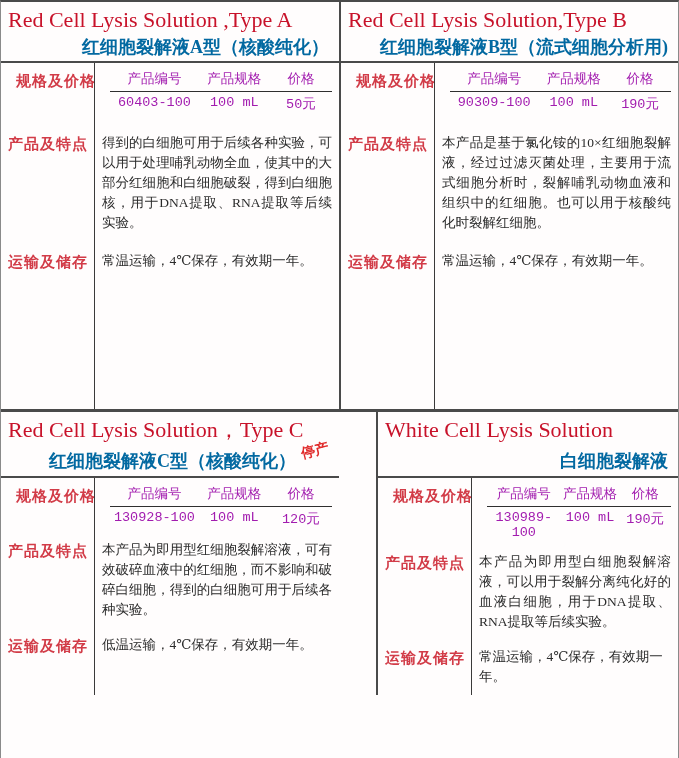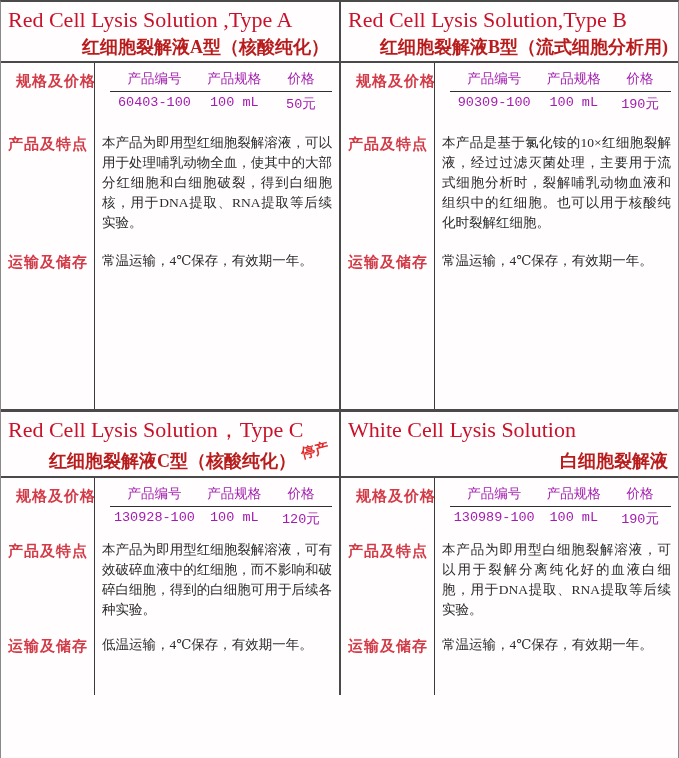--- a/index.html
+++ b/index.html
@@ -11,42 +11,42 @@
     width:679px; height:758px;
     background:#fffdfd;
     border-top:2px solid #4a4a4a;
     border-left:1px solid #8a8a8a;
     border-right:1px solid #8a8a8a;
     overflow:hidden;
   }
 
   .row { display:flex; position:relative; }
   .row-top { height:410px; border-bottom:3px solid #4a4a4a; overflow:hidden; }
-  .row-bottom { height:283px; }
+  .row-bottom { height:283px;gap:37px; }
 
   .watermark {
     position:absolute; left:150px; top:388px;
     font-family:"Liberation Sans","DejaVu Sans",sans-serif;
     font-weight:bold; font-size:100px; letter-spacing:12px;
     color:#f5dada; z-index:0; user-select:none;
   }
 
   .quad { flex:0 0 338px; display:flex; flex-direction:column; position:relative; z-index:1; background:transparent; }
   .quad-right { flex:1 1 auto; border-left:2px solid #4a4a4a; }
 
   .quad-header { border-bottom:2px solid #4a4a4a; padding:4px 6px 0 7px; }
   .row-top .quad-header { height:61px; }
   .row-bottom .quad-header { height:66px; }
 
   .title {
     font-size:22px; font-weight:normal; color:#c8122a;
     white-space:nowrap; line-height:28px;
   }
   .subtitle-row { display:flex; justify-content:flex-end; align-items:flex-start; padding-right:4px; }
-  .subtitle { font-size:18px; font-weight:bold; color:#b91c1c; line-height:26px; white-space:nowrap; }
+  .subtitle { font-size:18px; font-weight:bold; color:#0369a1; line-height:26px; white-space:nowrap; }
   .row-bottom .subtitle-row { padding-top:4px; }
   .badge {
     font-size:14px; font-weight:bold; color:#e02a2a;
     transform:rotate(-14deg); display:inline-block;
     margin-left:5px; position:relative; top:-6px;
   }
 
   .quad-body { flex:1 1 auto; position:relative; }
   .quad-body::before {
     content:""; position:absolute; left:93px; top:0; bottom:0;
@@ -106,21 +106,21 @@
               <div class="spec-row spec-data">
                 <span>60403-100</span>
                 <span>100 mL</span>
                 <span>50元</span>
               </div>
             </div>
           </div>
         </div>
         <div class="section section-features">
           <div class="sec-label">产品及特点</div>
-          <div class="sec-content body-text">本产品为即用型红细胞裂解溶液，可以用于处理哺乳动物全血，使其中的大部分红细胞和白细胞破裂，得到白细胞核，用于DNA提取、RNA提取等后续实验。</div>
+          <div class="sec-content body-text">得到的白细胞可用于后续各种实验，可以用于处理哺乳动物全血，使其中的大部分红细胞和白细胞破裂，得到白细胞核，用于DNA提取、RNA提取等后续实验。</div>
         </div>
         <div class="section section-storage">
           <div class="sec-label">运输及储存</div>
           <div class="sec-content body-text storage-text">常温运输，4℃保存，有效期一年。</div>
         </div>
       </div>
     </section>
 
     <section class="quad quad-right">
       <header class="quad-header">

